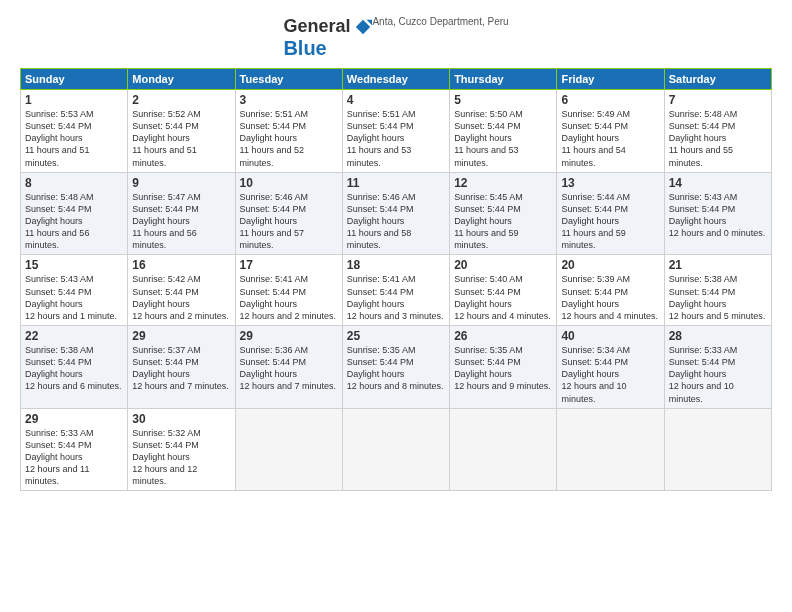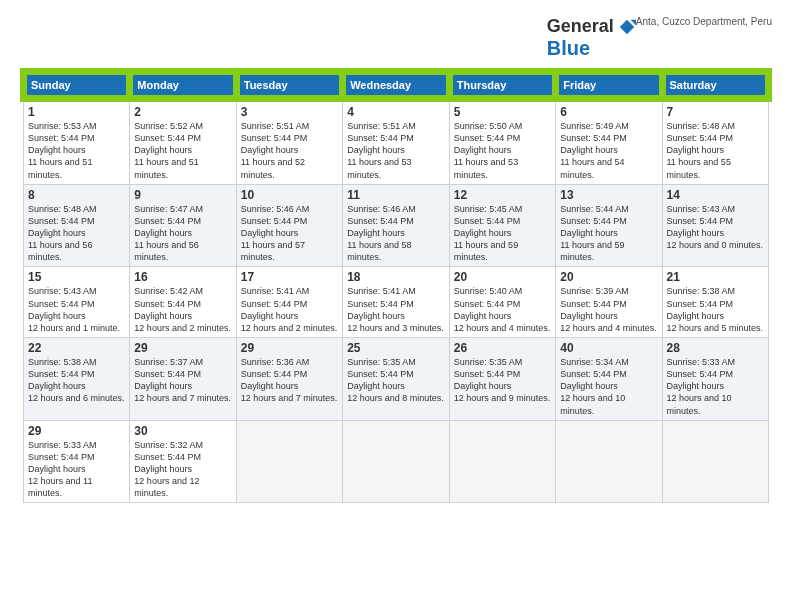--- a/index.html
+++ b/index.html
@@ -11,21 +11,21 @@
       overflow: hidden;
     }
     .page {
       width: 792px;
       height: 612px;
       padding: 16px 20px 10px 20px;
       background: #fff;
     }
     .header {
       display: flex;
-      justify-content: flex-end;
+      justify-content: center;
       align-items: flex-start;
       margin-bottom: 8px;
     }
     .logo {
       display: flex;
       flex-direction: column;
       align-items: flex-start;
     }
     .logo-text {
       display: flex;
@@ -65,21 +65,21 @@
       border-collapse: collapse;
       border: 1px solid #ccc;
     }
     .calendar th {
       background: #1a6fb5;
       color: #fff;
       font-size: 11px;
       font-weight: bold;
       padding: 4px 4px;
       text-align: left;
-      border: 7px solid #84cc16;
+      border: 1px solid #84cc16;
     }
     .calendar td {
       border: 1px solid #d0d0d0;
       vertical-align: top;
       padding: 3px 4px;
       width: 107px;
       min-height: 72px;
       background: #fff;
       font-size: 9.5px;
       color: #333;

